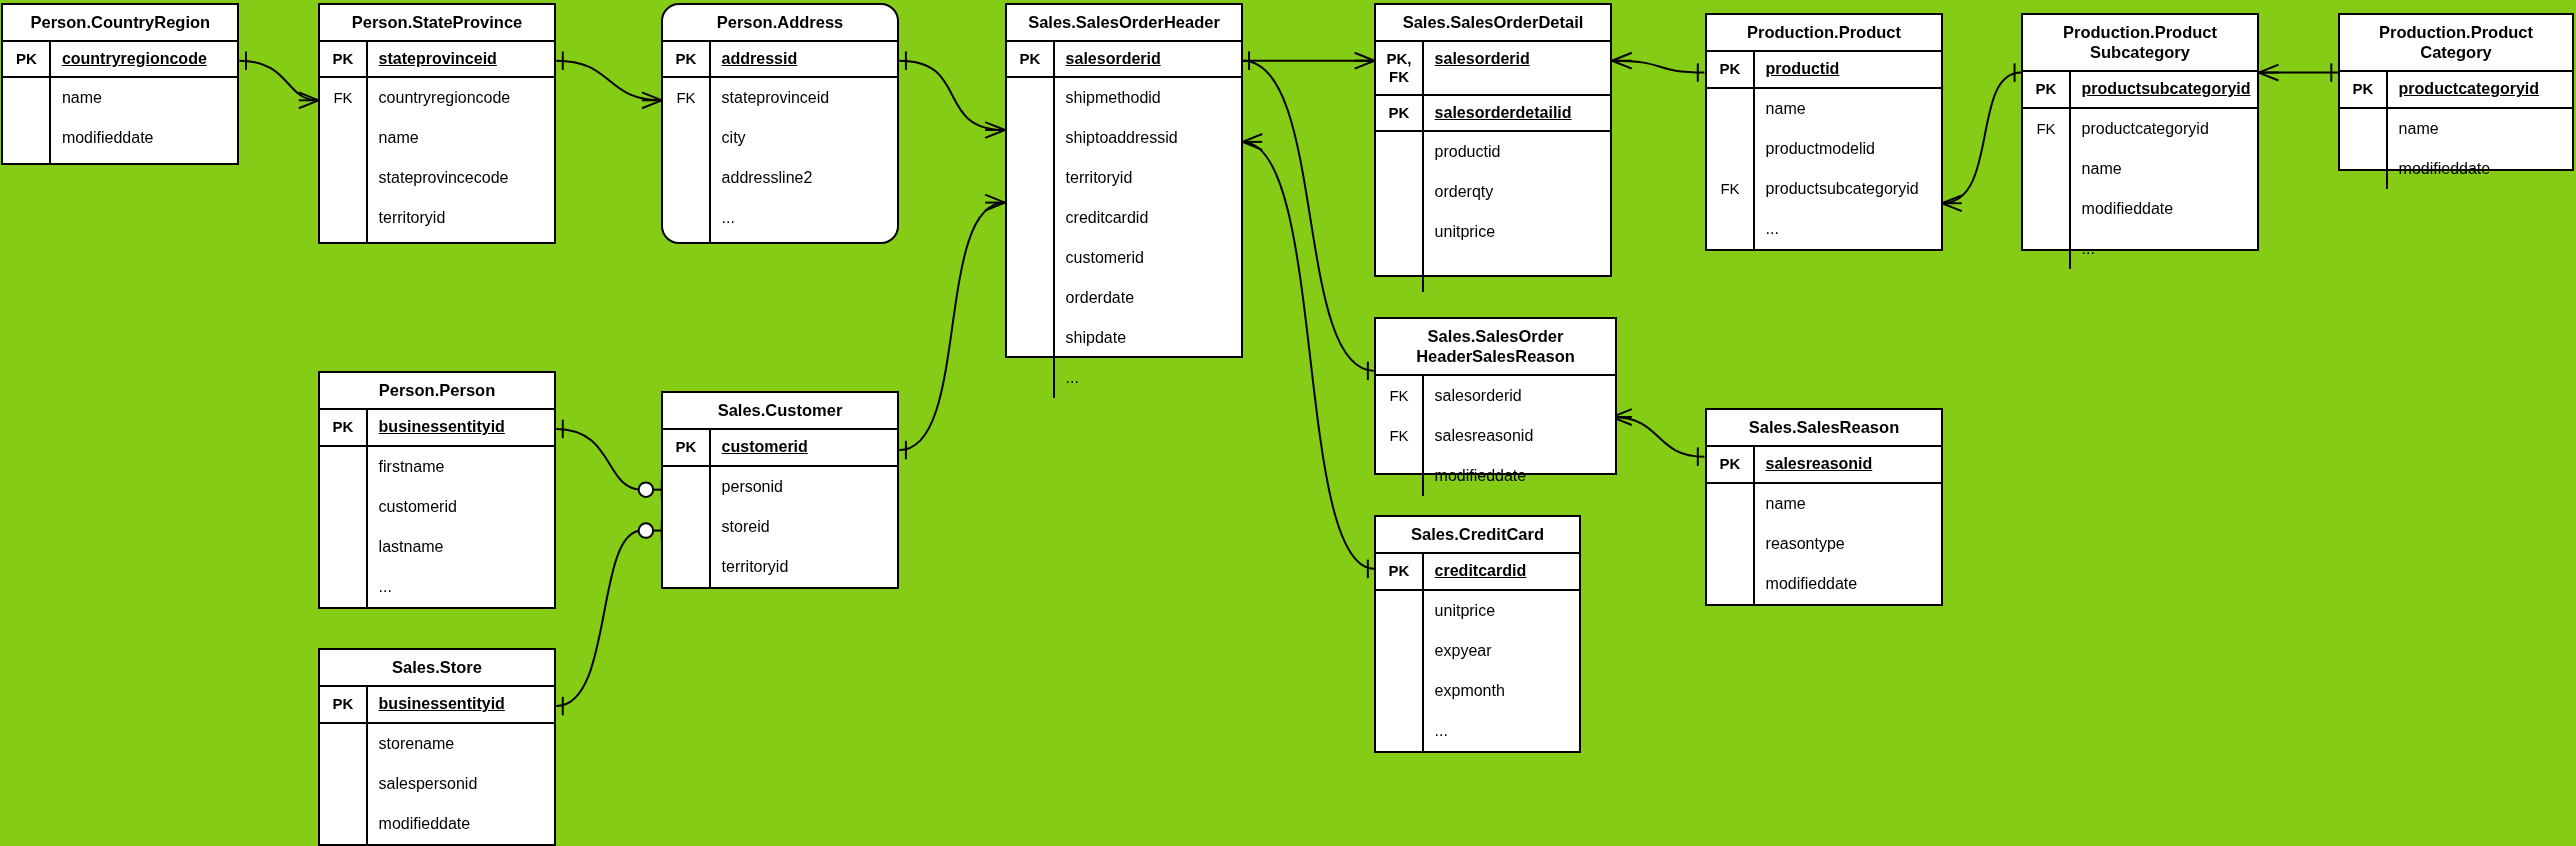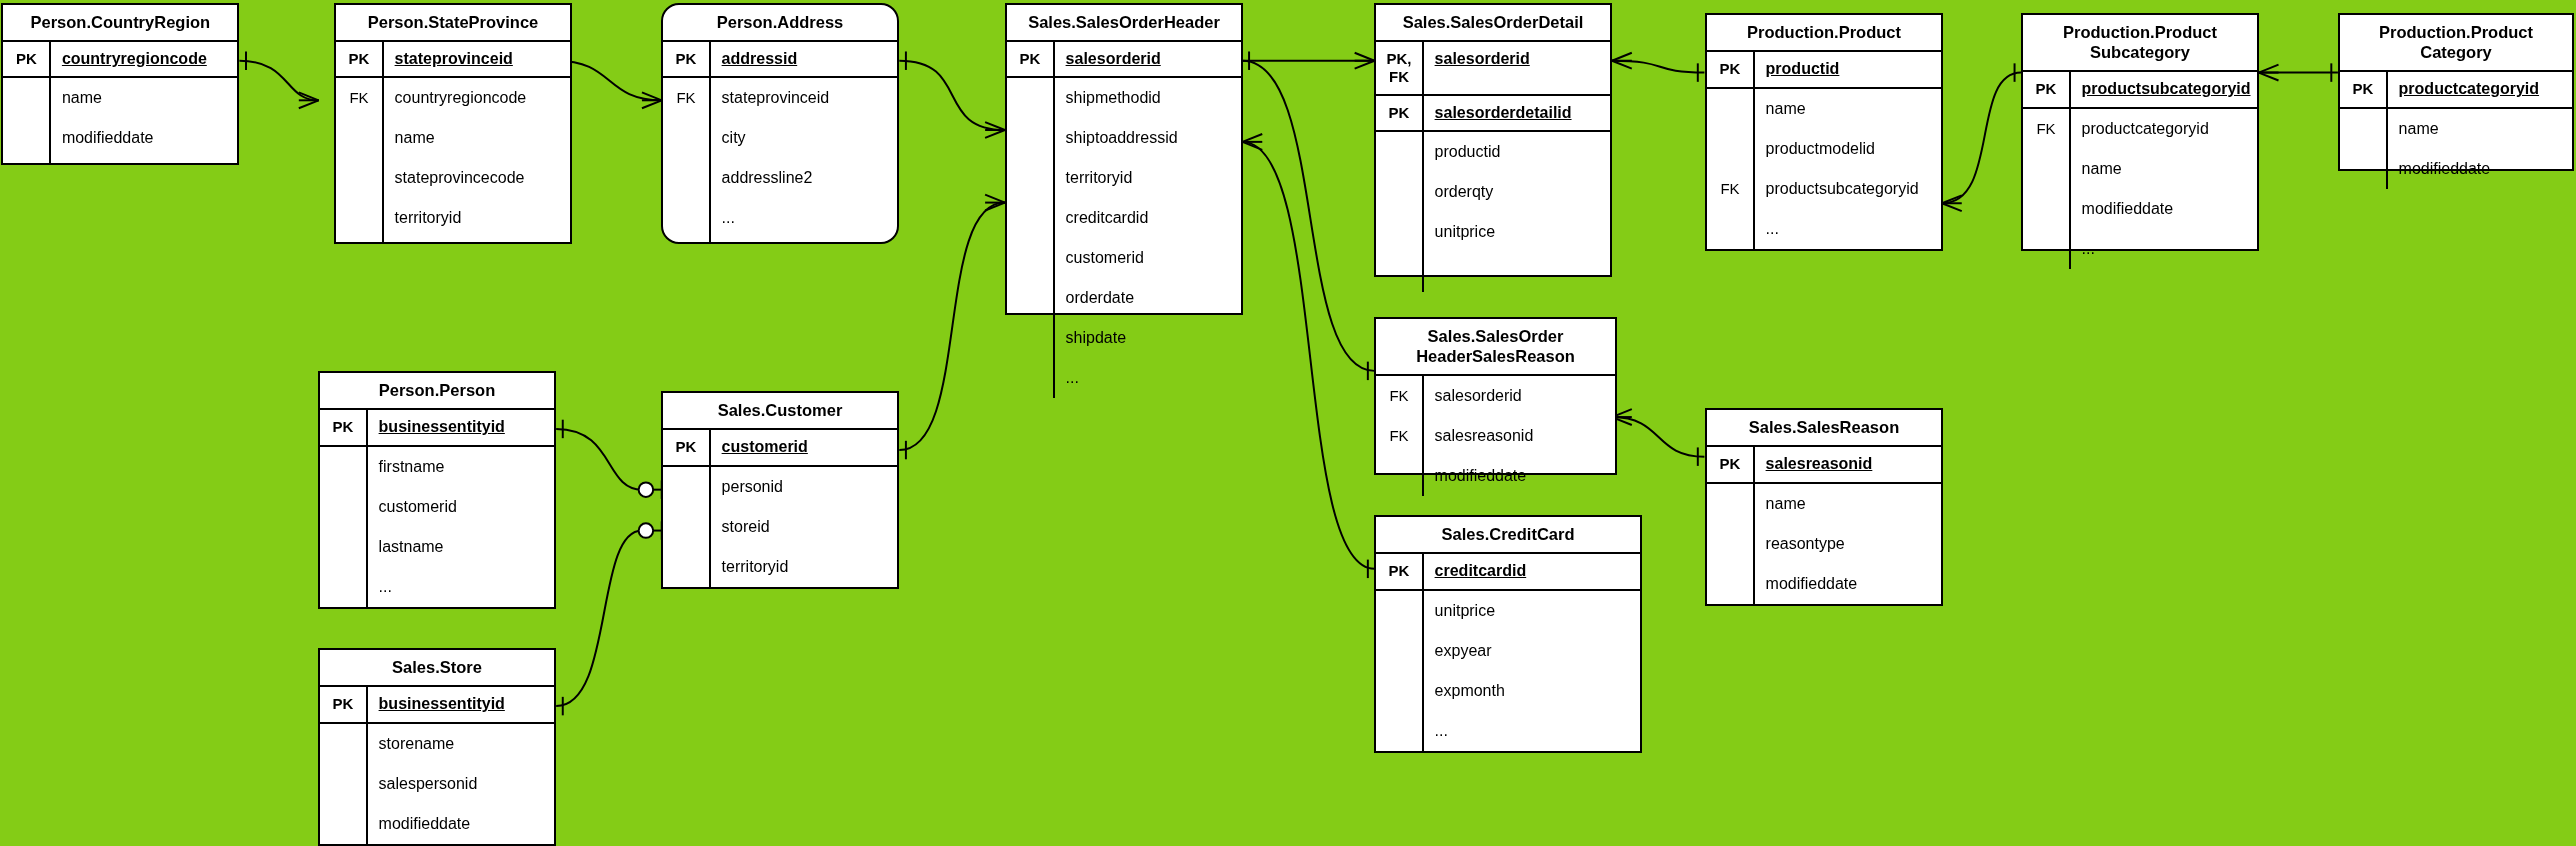--- a/index.html
+++ b/index.html
@@ -261,21 +261,21 @@
             <div class="kc-item"></div>
             <div class="kc-item"></div>
           </div>
           <div class="attrcol">
             <div class="at-item">name</div>
             <div class="at-item">modifieddate</div>
           </div>
         </div>
       </div>
     </div>
-    <div class="entity" style="left: 318px; top: 2.6px; width: 238px; height: 241px; margin-left: 16px;">
+    <div class="entity" style="left: 318px; top: 2.6px; width: 238px; height: 241px;">
       <div class="ent-title">Person.StateProvince</div>
       <div class="ent-body">
         <div class="row keyrow">
           <div class="cell-key pk" style="width: 48px; white-space: pre-line;">PK</div>
           <div class="cell-attr pk">stateprovinceid</div>
         </div>
         <div class="attrblock">
           <div class="keycol" style="width: 48px;">
             <div class="kc-item">FK</div>
             <div class="kc-item"></div>
@@ -307,21 +307,21 @@
           </div>
           <div class="attrcol">
             <div class="at-item">stateprovinceid</div>
             <div class="at-item">city</div>
             <div class="at-item">addressline2</div>
             <div class="at-item">...</div>
           </div>
         </div>
       </div>
     </div>
-    <div class="entity" style="left: 1005px; top: 2.6px; width: 238px; height: 312px;">
+    <div class="entity" style="left: 1005px; top: 2.6px; width: 238px; height: 355px;">
       <div class="ent-title">Sales.SalesOrderHeader</div>
       <div class="ent-body">
         <div class="row keyrow">
           <div class="cell-key pk" style="width: 48px; white-space: pre-line;">PK</div>
           <div class="cell-attr pk">salesorderid</div>
         </div>
         <div class="attrblock">
           <div class="keycol" style="width: 48px;">
             <div class="kc-item"></div>
             <div class="kc-item"></div>
@@ -537,21 +537,21 @@
             <div class="kc-item"></div>
           </div>
           <div class="attrcol">
             <div class="at-item">name</div>
             <div class="at-item">reasontype</div>
             <div class="at-item">modifieddate</div>
           </div>
         </div>
       </div>
     </div>
-    <div class="entity" style="left: 1374px; top: 515px; width: 268px; height: 238px;">
+    <div class="entity" style="left: 1374px; top: 515px; width: 207px; height: 238px;">
       <div class="ent-title">Sales.CreditCard</div>
       <div class="ent-body">
         <div class="row keyrow">
           <div class="cell-key pk" style="width: 48px; white-space: pre-line;">PK</div>
           <div class="cell-attr pk">creditcardid</div>
         </div>
         <div class="attrblock">
           <div class="keycol" style="width: 48px;">
             <div class="kc-item"></div>
             <div class="kc-item"></div>

